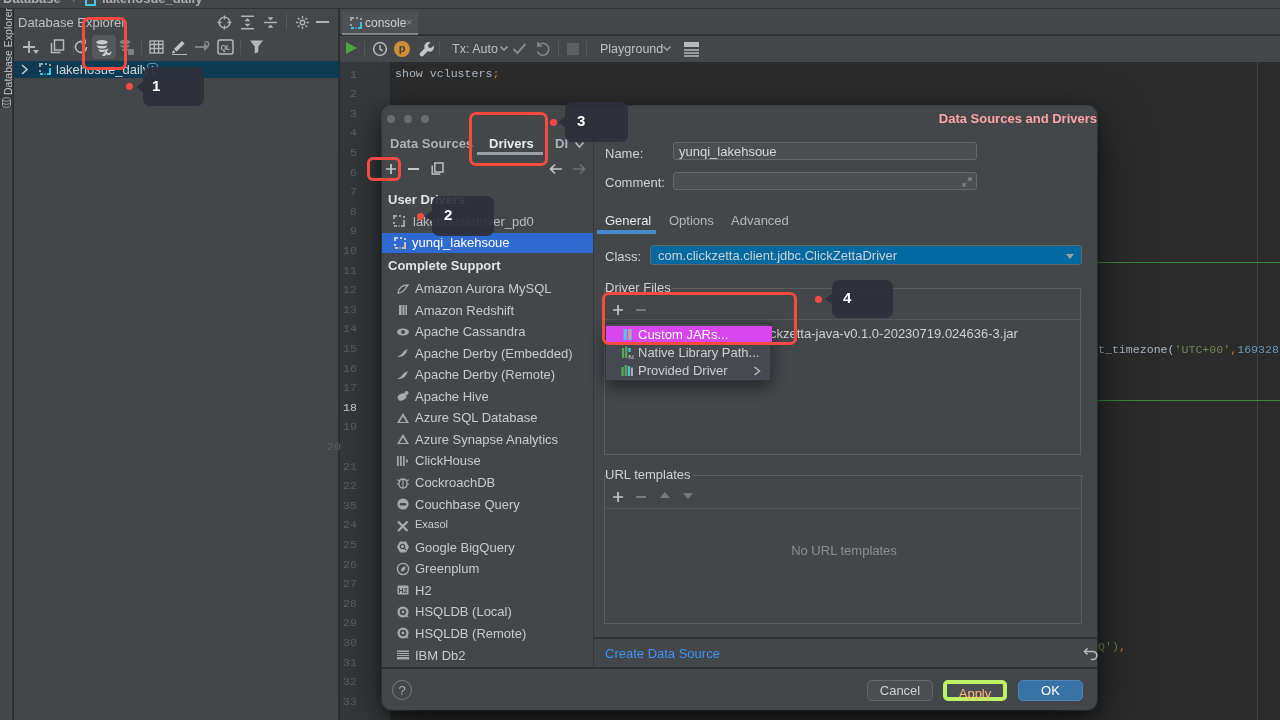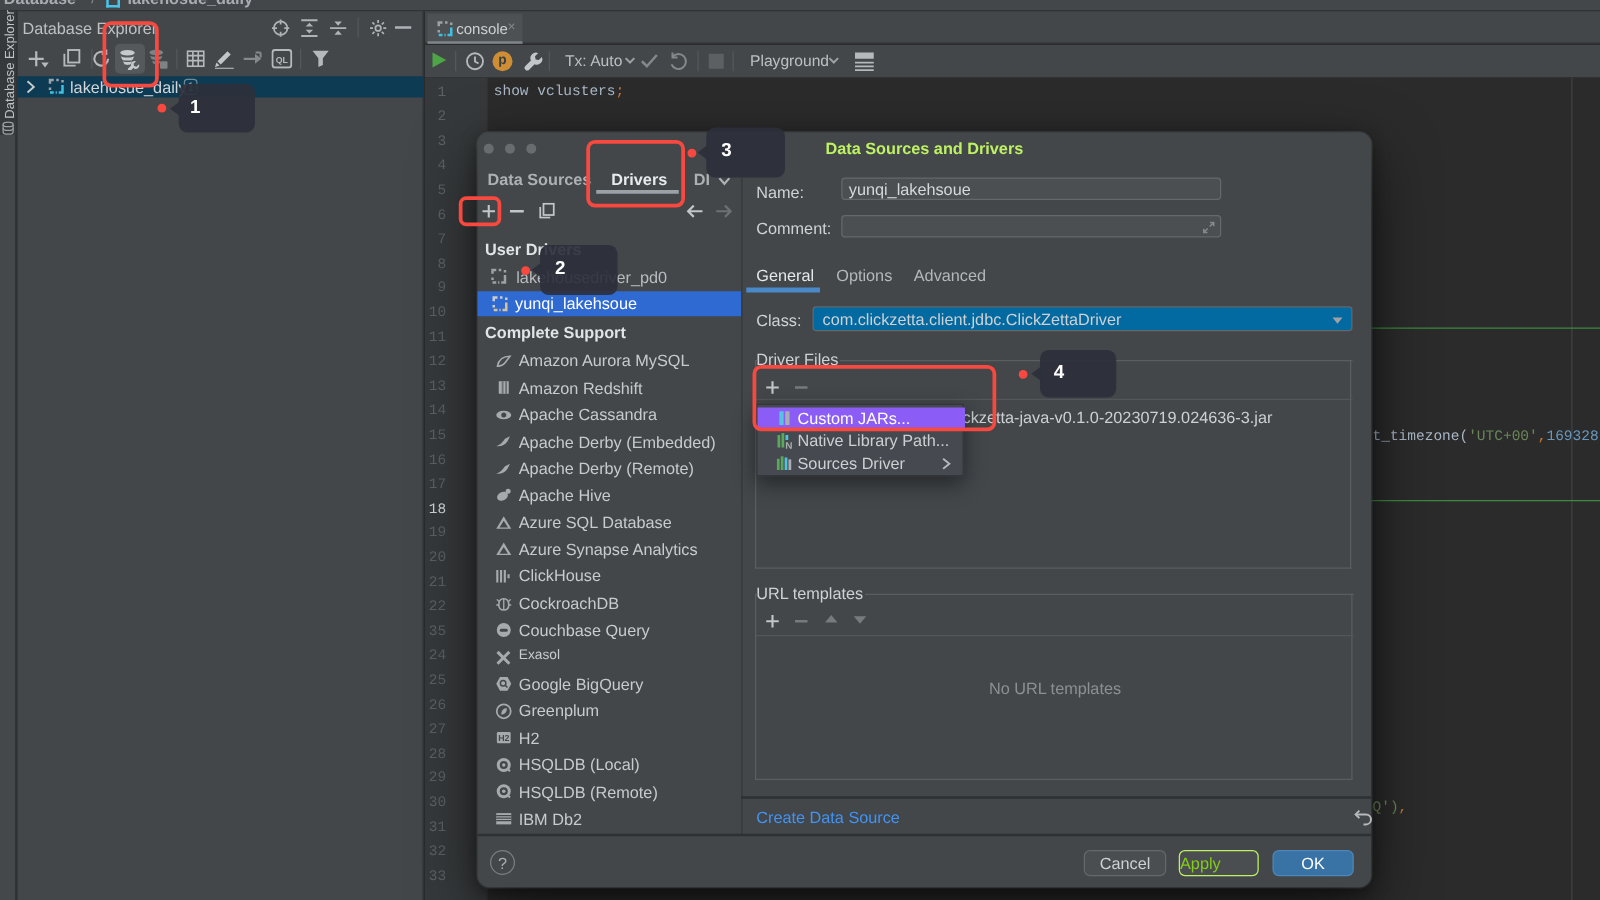--- a/index.html
+++ b/index.html
@@ -209,42 +209,42 @@
       <div class="abs mono" style="right:923px;top:243.9px;width:30px;text-align:right;color:#5c6063;">10</div>
       <div class="abs mono" style="right:923px;top:263.5px;width:30px;text-align:right;color:#5c6063;">11</div>
       <div class="abs mono" style="right:923px;top:283.1px;width:30px;text-align:right;color:#5c6063;">12</div>
       <div class="abs mono" style="right:923px;top:302.70000000000005px;width:30px;text-align:right;color:#5c6063;">13</div>
       <div class="abs mono" style="right:923px;top:322.3px;width:30px;text-align:right;color:#5c6063;">14</div>
       <div class="abs mono" style="right:923px;top:341.90000000000003px;width:30px;text-align:right;color:#5c6063;">15</div>
       <div class="abs mono" style="right:923px;top:361.5px;width:30px;text-align:right;color:#5c6063;">16</div>
       <div class="abs mono" style="right:923px;top:381.1px;width:30px;text-align:right;color:#5c6063;">17</div>
       <div class="abs mono" style="right:923px;top:400.70000000000005px;width:30px;text-align:right;color:#ced2d6;">18</div>
       <div class="abs mono" style="right:923px;top:420.3px;width:30px;text-align:right;color:#5c6063;">19</div>
-      <div class="abs mono" style="right:923px;top:439.90000000000003px;width:30px;text-align:right;color:#5c6063;">20</div>
+      <div class="abs mono" style="right:923px;top:439.90000000000003px;width:30px;color:#5c6063;">20</div>
       <div class="abs mono" style="right:923px;top:459.5px;width:30px;text-align:right;color:#5c6063;">21</div>
       <div class="abs mono" style="right:923px;top:479.1px;width:30px;text-align:right;color:#5c6063;">22</div>
       <div class="abs mono" style="right:923px;top:498.70000000000005px;width:30px;text-align:right;color:#5c6063;">35</div>
       <div class="abs mono" style="right:923px;top:518.3px;width:30px;text-align:right;color:#5c6063;">24</div>
       <div class="abs mono" style="right:923px;top:537.9000000000001px;width:30px;text-align:right;color:#5c6063;">25</div>
       <div class="abs mono" style="right:923px;top:557.5px;width:30px;text-align:right;color:#5c6063;">26</div>
       <div class="abs mono" style="right:923px;top:577.1px;width:30px;text-align:right;color:#5c6063;">27</div>
       <div class="abs mono" style="right:923px;top:596.7px;width:30px;text-align:right;color:#5c6063;">28</div>
       <div class="abs mono" style="right:923px;top:616.3000000000001px;width:30px;text-align:right;color:#5c6063;">29</div>
       <div class="abs mono" style="right:923px;top:635.9000000000001px;width:30px;text-align:right;color:#5c6063;">30</div>
       <div class="abs mono" style="right:923px;top:655.5px;width:30px;text-align:right;color:#5c6063;">31</div>
       <div class="abs mono" style="right:923px;top:675.1px;width:30px;text-align:right;color:#5c6063;">32</div>
       <div class="abs mono" style="right:923px;top:694.7px;width:30px;text-align:right;color:#5c6063;">33</div>
     </div>
 
   <div class="abs" style="left:382px;top:106px;width:715px;height:604px;background:#43474a;border-radius:10px;box-shadow:0 18px 50px rgba(0,0,0,0.55), 0 4px 14px rgba(0,0,0,0.4), 0 0 0 1px rgba(110,115,120,0.45);">
 
     <div class="abs" style="left:4.6px;top:8.7px;width:8px;height:8px;border-radius:50%;background:#696c6f;"></div>
     <div class="abs" style="left:22.2px;top:8.7px;width:8px;height:8px;border-radius:50%;background:#696c6f;"></div>
     <div class="abs" style="left:39.4px;top:8.7px;width:8px;height:8px;border-radius:50%;background:#696c6f;"></div>
-    <div class="abs" style="left:0;top:5px;width:715px;text-align:center;font-size:13px;font-weight:bold;color:#bef264;">Data Sources and Drivers</div>
+    <div class="abs" style="left:0;top:5px;width:715px;text-align:right;font-size:13px;font-weight:bold;color:#fca5a5;">Data Sources and Drivers</div>
 
     <div class="abs" style="left:211px;top:27px;width:1px;height:535px;background:#36393b;"></div>
     <div class="abs" style="left:0;top:0;width:211px;height:562px;overflow:hidden;">
       <div class="abs" style="left:8px;top:30px;font-size:13px;font-weight:bold;color:#aeb1b4;">Data Sources</div>
       <div class="abs" style="left:107px;top:30px;font-size:13px;font-weight:bold;color:#e8eaec;">Drivers</div>
       <div class="abs" style="left:95px;top:45.5px;width:66px;height:3px;background:#9aa1a7;"></div>
       <div class="abs" style="left:173px;top:30px;font-size:13px;font-weight:bold;color:#aeb1b4;">DI</div>
       <svg class="abs" style="left:192px;top:35px;" width="11" height="8" viewBox="0 0 11 8">
           <path d="M1.5 1.5 L5.5 6 L9.5 1.5" fill="none" stroke="#aeb1b4" stroke-width="1.8"></path>
         </svg>
@@ -436,26 +436,26 @@
       <div class="abs" style="left:12px;top:540px;font-size:13px;color:#4193f5;">Create Data Source</div>
       <svg class="abs" style="left:490px;top:541px;" width="15" height="14" viewBox="0 0 15 14">
         <path d="M4.5 1.5 L1.5 4.5 L4.5 7.5" fill="none" stroke="#b6b9bc" stroke-width="1.6"></path>
         <path d="M1.8 4.5 h8 a4 4 0 0 1 0 8 h-2" fill="none" stroke="#b6b9bc" stroke-width="1.6"></path>
       </svg>
     </div>
 
     <div class="abs" style="left:0;top:561px;width:715px;height:2px;background:#2e3133;"></div>
     <div class="abs" style="left:10px;top:574px;width:20px;height:20px;border-radius:50%;border:1px solid #7a7e81;text-align:center;line-height:19px;font-size:13px;color:#aaadaf;">?</div>
     <div class="abs" style="left:485px;top:574px;width:66px;height:21px;background:#4a4e51;border:1px solid #646869;border-radius:5px;text-align:center;line-height:19px;font-size:13px;color:#ced1d3;">Cancel</div>
-    <div class="abs" style="left:561px;top:574px;width:64px;height:21px;background:#4a4e51;border:1px solid #bef264;border-radius:5px;line-height:19px;font-size:13px;color:#84cc16;">Apply</div>
+    <div class="abs" style="left:561px;top:574px;width:64px;height:21px;background:#4a4e51;border:4px solid #bef264;border-radius:5px;text-align:center;line-height:19px;font-size:13px;color:#fdba74;">Apply</div>
     <div class="abs" style="left:636px;top:574px;width:65px;height:21px;background:#3972a5;border:1px solid #4d87ba;border-radius:5px;text-align:center;line-height:19px;font-size:13px;color:#ffffff;">OK</div>
   </div>
 
   <div class="abs" style="left:605px;top:323px;width:166px;height:58px;background:#46494f;border:1px solid #33363a;box-shadow:0 6px 16px rgba(0,0,0,0.45);">
-    <div class="abs" style="left:0;top:2px;width:166px;height:17px;background:#8b5cf6;">
+    <div class="abs" style="left:0;top:2px;width:166px;height:17px;background:#d946ef;">
       <svg class="abs" style="left:15px;top:2px;" width="13" height="13" viewBox="0 0 13 13">
         <rect x="2.5" y="1" width="3.4" height="11" fill="#56c4de"></rect>
         <rect x="7.2" y="1" width="3.4" height="11" fill="#a9aeb2"></rect>
       </svg>
       <div class="abs" style="left:32px;top:1px;font-size:13px;color:#ffffff;">Custom JARs...</div>
     </div>
     <div class="abs" style="left:0;top:20px;width:166px;height:17px;">
       <svg class="abs" style="left:15px;top:2px;" width="13" height="13" viewBox="0 0 13 13">
         <rect x="1" y="2" width="2.2" height="10" fill="#5aa85a"></rect>
         <rect x="4.2" y="0.5" width="2.2" height="11.5" fill="#5aa85a"></rect>
@@ -464,21 +464,21 @@
       </svg>
       <div class="abs" style="left:32px;top:1px;font-size:13px;color:#ccd0d2;">Native Library Path...</div>
     </div>
     <div class="abs" style="left:0;top:38px;width:166px;height:17px;">
       <svg class="abs" style="left:15px;top:2px;" width="13" height="13" viewBox="0 0 13 13">
         <rect x="0.5" y="3" width="2.2" height="9" fill="#5aa85a"></rect>
         <rect x="3.6" y="1" width="2.2" height="11" fill="#5aa85a"></rect>
         <rect x="6.7" y="2" width="2.2" height="10" fill="#4fc3dd"></rect>
         <rect x="9.8" y="3.5" width="2.2" height="8.5" fill="#a9aeb2"></rect>
       </svg>
-      <div class="abs" style="left:32px;top:1px;font-size:13px;color:#ccd0d2;">Sources Driver</div>
+      <div class="abs" style="left:32px;top:1px;font-size:13px;color:#ccd0d2;">Provided Driver</div>
       <svg class="abs" style="left:147px;top:4px;" width="8" height="10" viewBox="0 0 8 10">
           <path d="M1.5 1 L6.5 5 L1.5 9" fill="none" stroke="#b6b9bc" stroke-width="1.5"></path>
         </svg>
     </div>
   </div>
 
   <div class="abs" style="left:82px;top:17px;width:45px;height:53px;border:3.5px solid #f7493f;border-radius:7px;"></div>
   <div class="abs" style="left:367px;top:156.5px;width:34px;height:24.5px;border:3.5px solid #f7493f;border-radius:6px;"></div>
   <div class="abs" style="left:469px;top:112px;width:79px;height:54px;border:3.5px solid #f7493f;border-radius:7px;"></div>
   <div class="abs" style="left:602px;top:292px;width:195px;height:53px;border:3.5px solid #f7493f;border-radius:7px;"></div>

